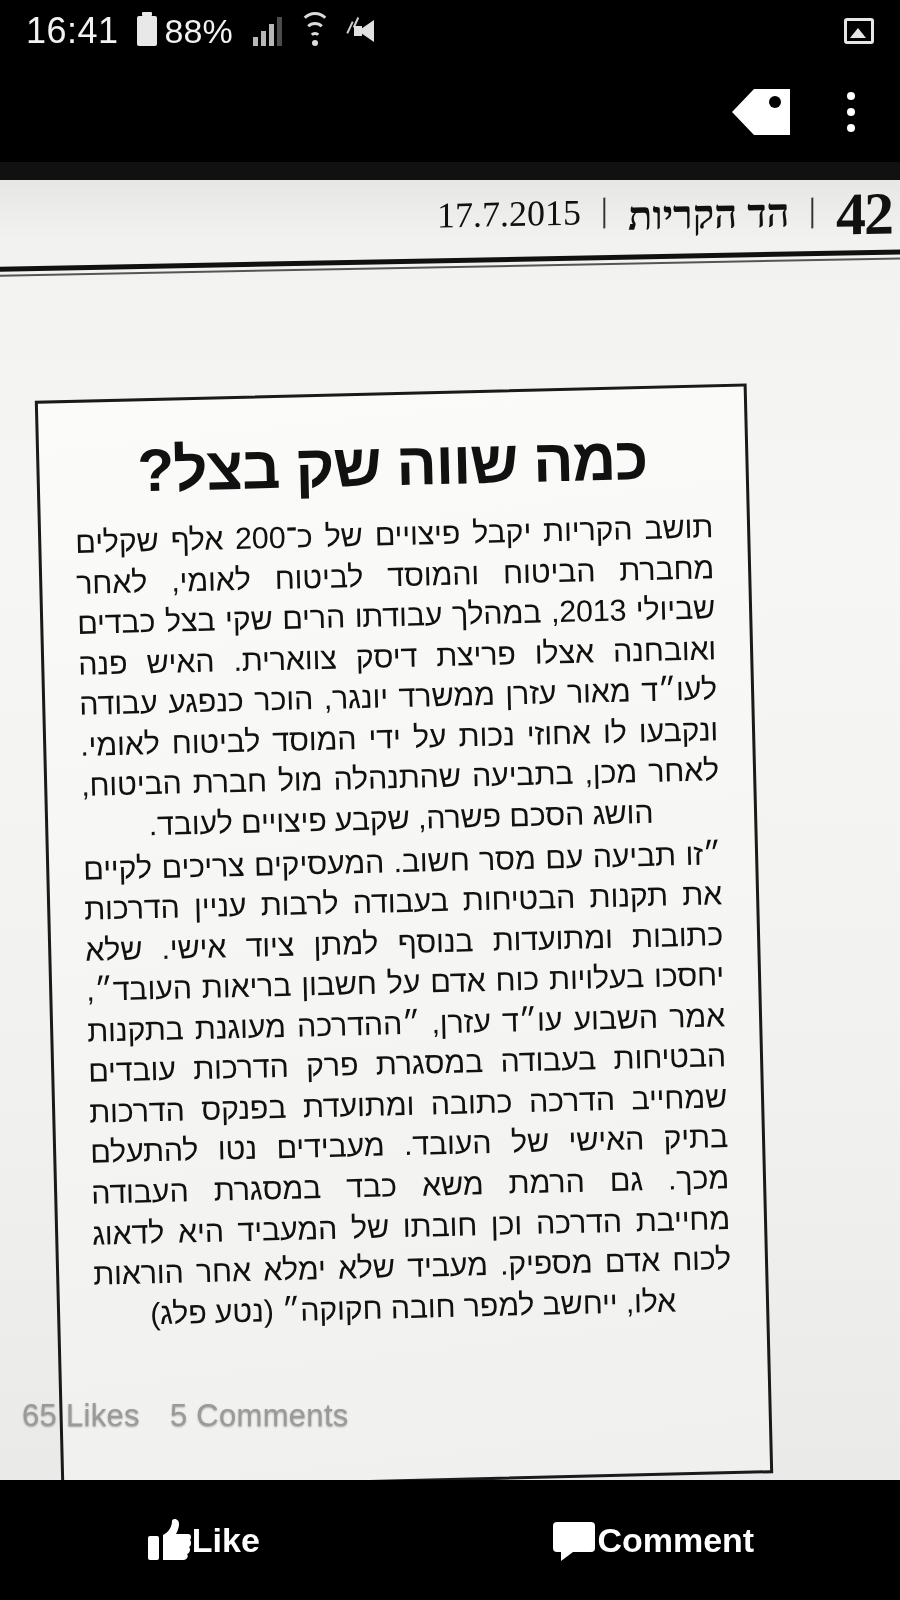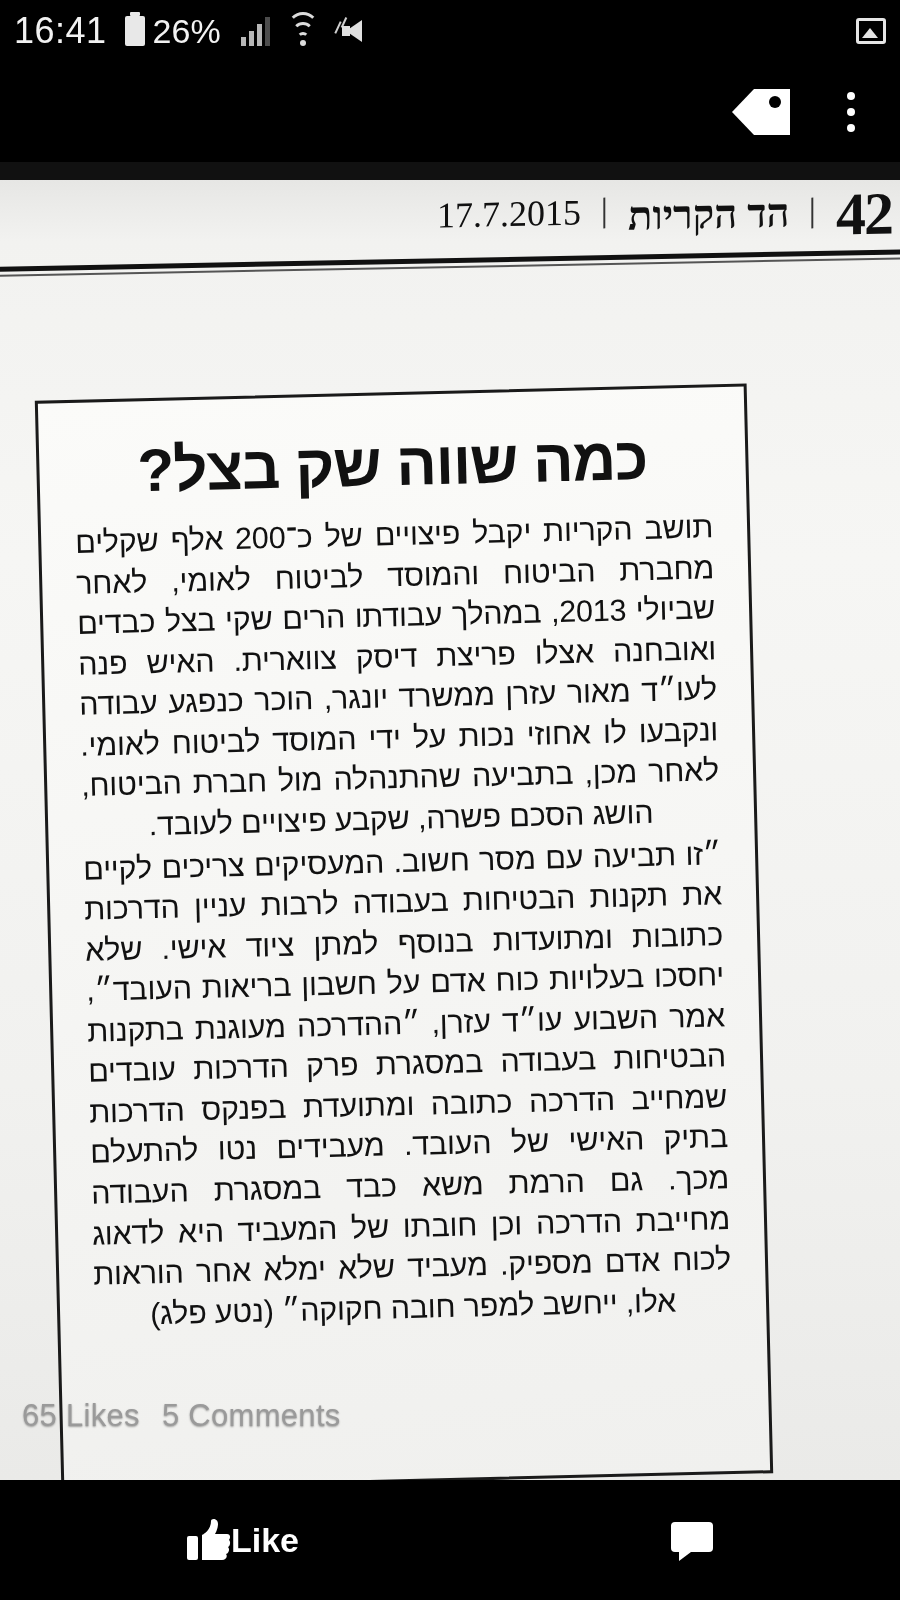--- a/index.html
+++ b/index.html
@@ -21,21 +21,21 @@
 
   
   .status-bar {
     position: absolute;
     top: 0; left: 0;
     width: 900px;
     height: 62px;
     background: #000;
     display: flex;
     align-items: center;
-    padding: 0 14px;
+    padding: 0 26px;
     color: #fff;
   }
   .status-clock {
     font-size: 36px;
     letter-spacing: 0.5px;
     font-weight: 400;
     color: #f2f2f2;
   }
   .status-battery-icon {
     width: 20px;
@@ -302,21 +302,21 @@
   
   .likes-overlay {
     position: absolute;
     left: 22px;
     bottom: 46px;
     color: #9a9a9a;
     font-size: 31px;
     letter-spacing: 0.3px;
     text-shadow: 0 1px 2px rgba(0,0,0,.35);
     display: flex;
-    gap: 22px;
+    gap: 30px;
     direction: ltr;
     margin-top: 29px;
   }
 
   
   .bottom-bar {
     position: absolute;
     bottom: 0; left: 0;
     width: 900px;
     height: 120px;
@@ -340,21 +340,21 @@
   .icon-thumb, .icon-comment, .icon-share { display: block; }
 </style>
 </head>
 <body>
 
 <div id="screen">
 
   <div class="status-bar">
     <span class="status-clock">16:41</span>
     <span class="status-battery-icon"></span>
-    <span class="status-battery-text">26%</span>
+    <span class="status-battery-text">88%</span>
     <span class="status-signal">
       <i></i>
         <i></i>
         <i></i>
         <i></i>
     </span>
     <span class="status-wifi">
       <span></span>
         <span></span>
         <span></span>
@@ -424,17 +424,18 @@
       <span class="label">Like</span>
     </div>
 
     <div class="bottom-action">
       <span>
         <svg class="icon-comment" width="46" height="42" viewBox="0 0 46 42" aria-hidden="true">
           <rect x="2" y="3" width="42" height="30" rx="4" fill="#ffffff"></rect>
           <path d="M10 33 L10 42 L22 33 Z" fill="#ffffff"></path>
         </svg>
       </span>
+      <span class="label">Comment</span>
     </div>
 
   </div>
 
 </div>
 
 </body></html>

